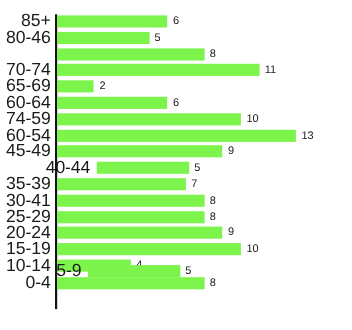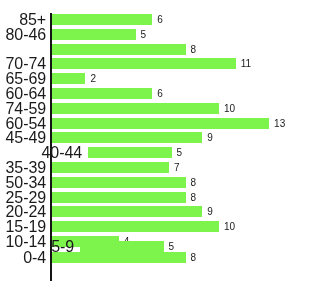--- a/index.html
+++ b/index.html
@@ -123,21 +123,21 @@
           <div class="cat-label">40-44</div>
           <div class="bar" style="width: 83.5px; background: rgb(124, 244, 75);"></div>
           <div class="val-label" style="left: 140.5px;">5</div>
         </div>
         <div class="bar-row" style="top: 162px;">
           <div class="cat-label">35-39</div>
           <div class="bar" style="width: 116.9px; background: rgb(124, 244, 75);"></div>
           <div class="val-label" style="left: 173.9px;">7</div>
         </div>
         <div class="bar-row" style="top: 176.8px;">
-          <div class="cat-label">50-34</div>
+          <div class="cat-label">30-41</div>
           <div class="bar" style="width: 133.6px; background: rgb(124, 244, 75);"></div>
           <div class="val-label" style="left: 190.6px;">8</div>
         </div>
         <div class="bar-row" style="top: 191.6px;">
           <div class="cat-label">25-29</div>
           <div class="bar" style="width: 133.6px; background: rgb(124, 244, 75);"></div>
           <div class="val-label" style="left: 190.6px;">8</div>
         </div>
         <div class="bar-row" style="top: 206.4px;">
           <div class="cat-label">20-24</div>

